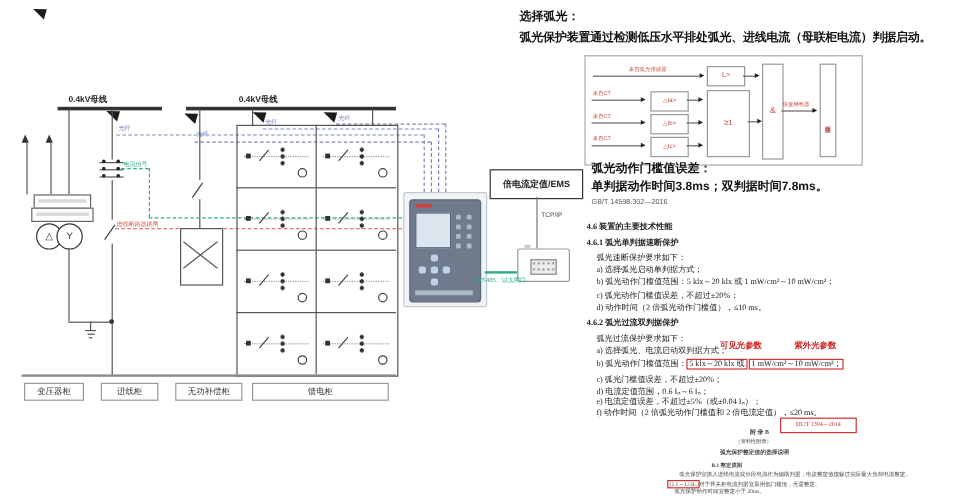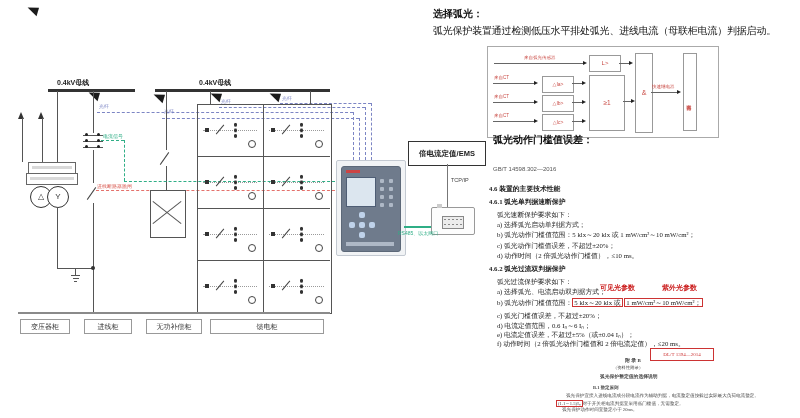--- a/index.html
+++ b/index.html
@@ -47,21 +47,21 @@
              border:1px solid #c3c9d1;border-radius:2px;}
   .dev-panel{position:absolute;left:341px;top:166px;width:58px;height:84px;background:#6f7b8c;
              border:1px solid #5c6878;border-radius:3px;}
   .dev-chip{position:absolute;left:346px;top:170px;width:14px;height:3px;background:#c44;}
   .dev-screen{position:absolute;left:346px;top:177px;width:28px;height:28px;background:#dce6ef;border:1px solid #4e5d74;}
   .dev-btn{position:absolute;width:4px;height:4px;background:#aeb8c6;border-radius:1px;}
   .dev-key{position:absolute;width:6px;height:6px;background:#bfd2ea;border-radius:2px;}
   .dev-strip{position:absolute;left:346px;top:242px;width:48px;height:4px;background:#aeb8c6;}
   
   .h-title{position:absolute;left:433px;top:7px;font-size:10px;font-weight:bold;color:#111;white-space:nowrap;}
-  .h-body{position:absolute;left:433px;top:24px;font-size:10px;font-weight:normal;color:#111;
+  .h-body{position:absolute;left:433px;top:24px;font-size:10px;font-weight:bold;color:#111;
           letter-spacing:-0.2px;white-space:nowrap;}
   .logic{position:absolute;left:487px;top:46px;width:230px;height:90px;border:1px solid #aaa;background:#fff;}
   .logic .lh{position:absolute;border-top:1px solid #666;height:0;}
   .logic .arr{position:absolute;width:0;height:0;border-left:4px solid #222;
               border-top:2.5px solid transparent;border-bottom:2.5px solid transparent;}
   .lgbox{position:absolute;border:1px solid #999;background:#fff;color:#c94a44;text-align:center;}
   .lglbl{position:absolute;font-size:4.5px;color:#c94a44;white-space:nowrap;}
   .act-title{position:absolute;left:493px;top:133px;font-size:10px;font-weight:bold;color:#111;white-space:nowrap;}
   .act-body{position:absolute;left:493px;top:148px;font-size:10px;font-weight:bold;color:#111;white-space:nowrap;}
   .gbref{position:absolute;left:493px;top:166px;font-size:6px;color:#555;white-space:nowrap;}
@@ -312,20 +312,21 @@
 
     <div class="lgbox" style="left:147px;top:6px;width:16px;height:78px;font-size:7px;line-height:78px;">&amp;</div>
     <div class="lh" style="left:163px;top:45px;width:28px;"></div>
       <span class="arr" style="left:189px;top:42.5px;"></span>
     <span class="lglbl" style="left:164px;top:37px;">快速继电器</span>
     <div class="lgbox" style="left:195px;top:6px;width:14px;height:78px;font-size:5px;writing-mode:vertical-rl;
          letter-spacing:1px;line-height:14px;padding-top:18px;box-sizing:border-box;">断路器</div>
   </div>
 
   <div class="act-title">弧光动作门槛值误差：</div>
+  <div class="act-body">单判据动作时间3.8ms；双判据时间7.8ms。</div>
   <div class="gbref">GB/T 14598.302—2016</div>
 
   <div class="doc bold" style="left:489px;top:184px;">4.6  装置的主要技术性能</div>
   <div class="doc bold" style="left:489px;top:197px;">4.6.1  弧光单判据速断保护</div>
   <div class="doc" style="left:497px;top:210px;">弧光速断保护要求如下：</div>
   <div class="doc" style="left:497px;top:220px;">a)  选择弧光启动单判据方式；</div>
   <div class="doc" style="left:497px;top:230px;">b)  弧光动作门槛值范围：5 klx～20 klx 或 1 mW/cm²～10 mW/cm²；</div>
   <div class="doc" style="left:497px;top:241px;">c)  弧光动作门槛值误差，不超过±20%；</div>
   <div class="doc" style="left:497px;top:251px;">d)  动作时间（2 倍弧光动作门槛值），≤10 ms。</div>
 

